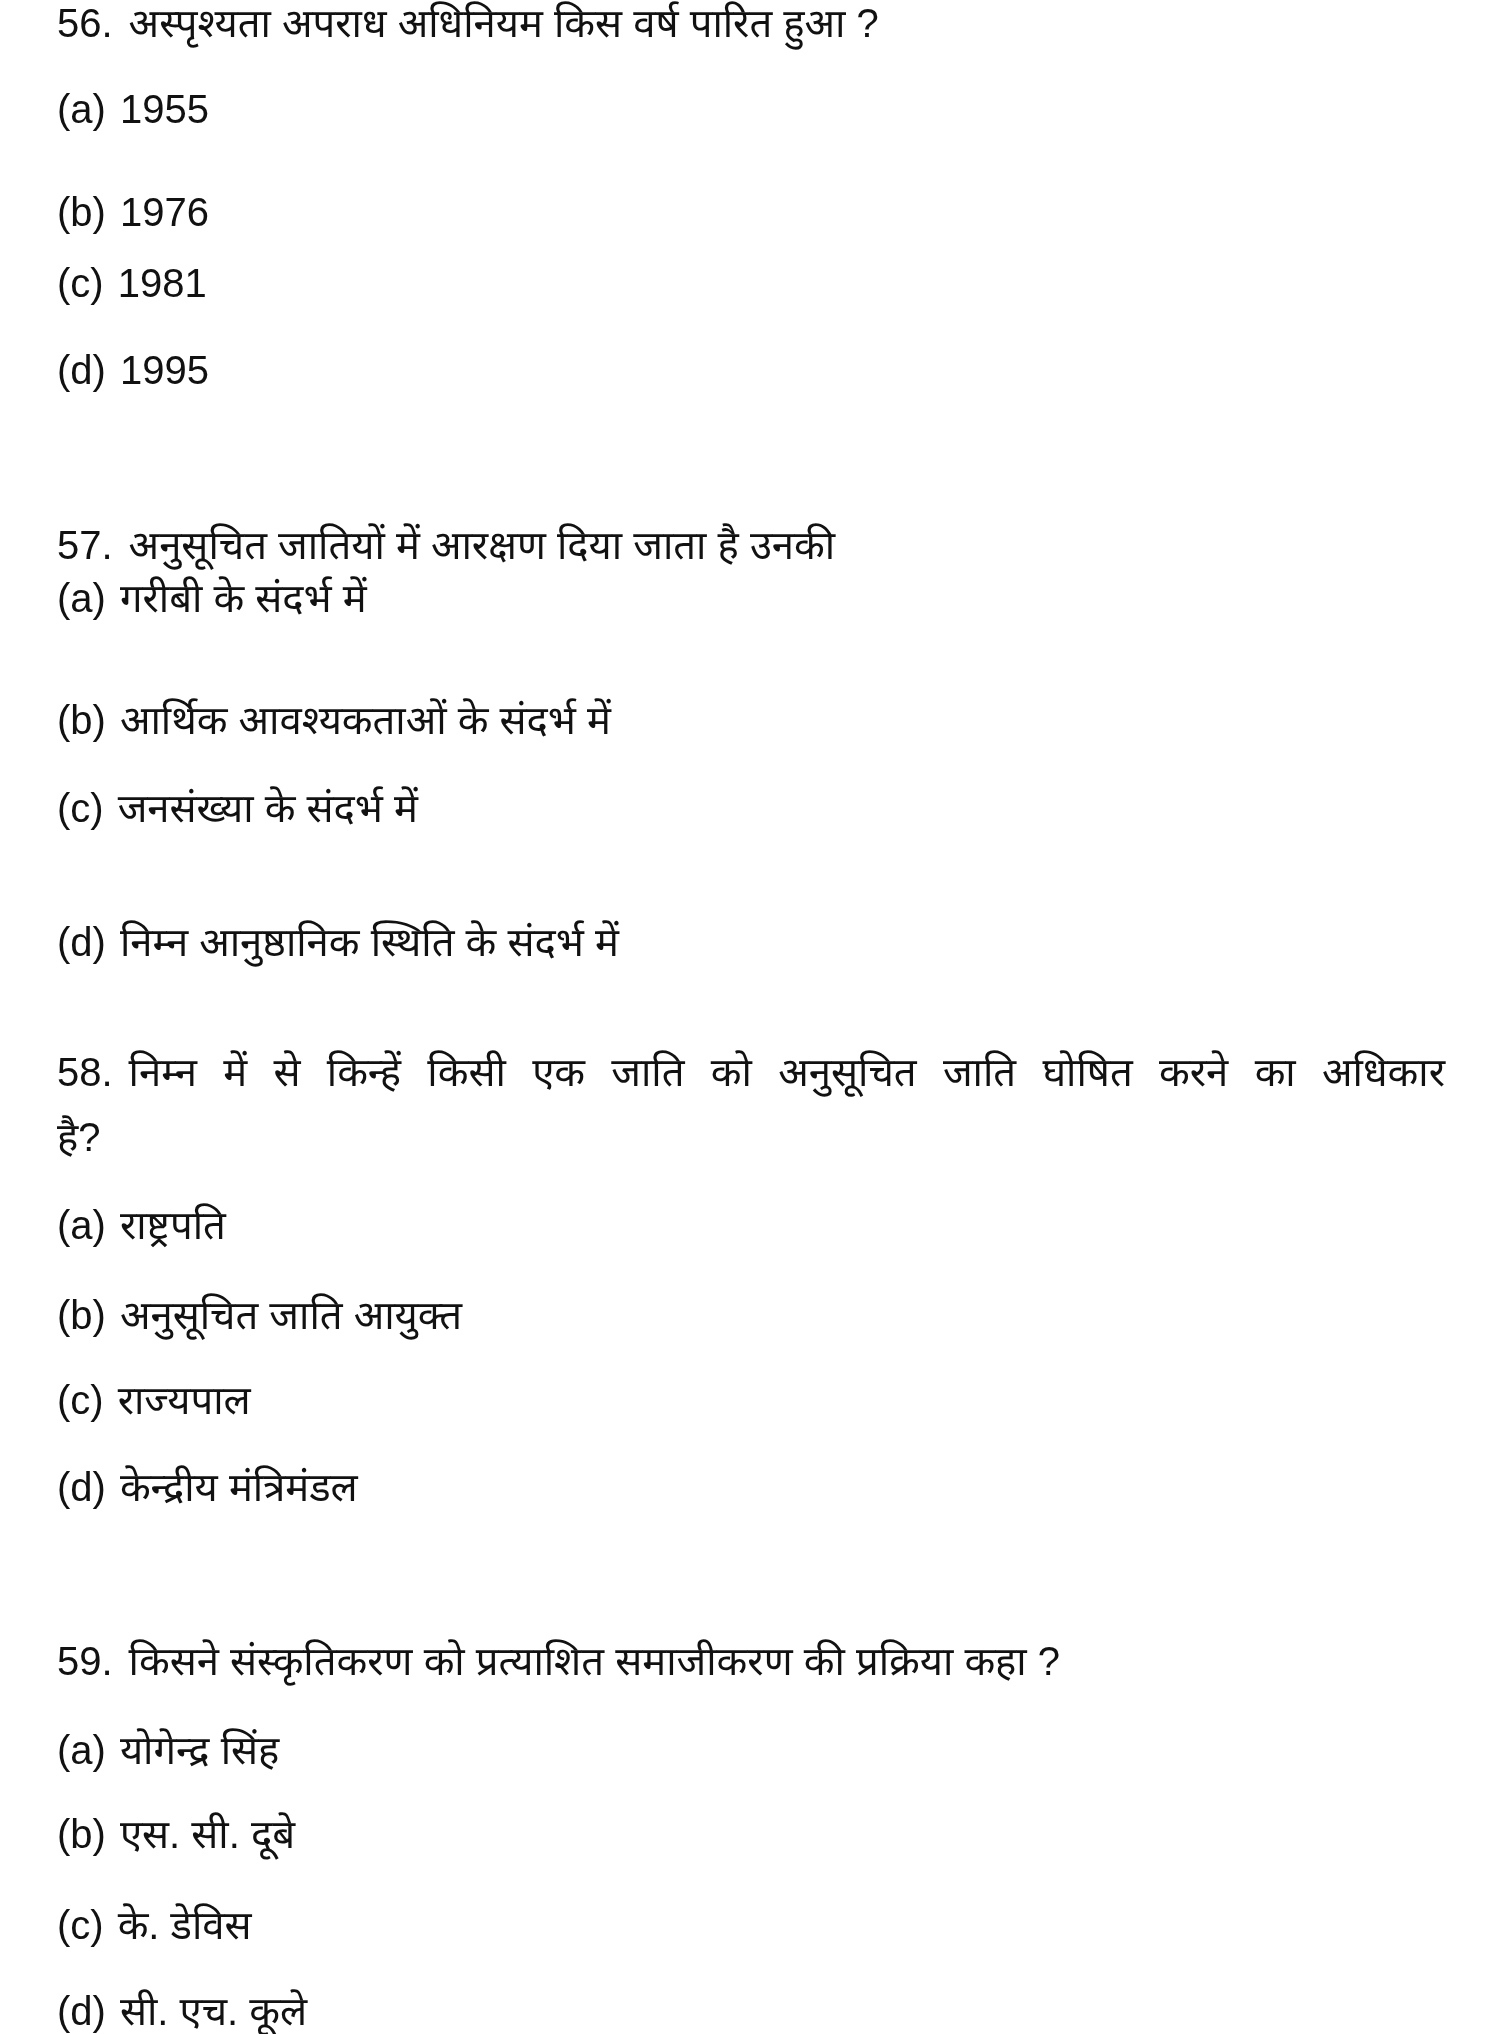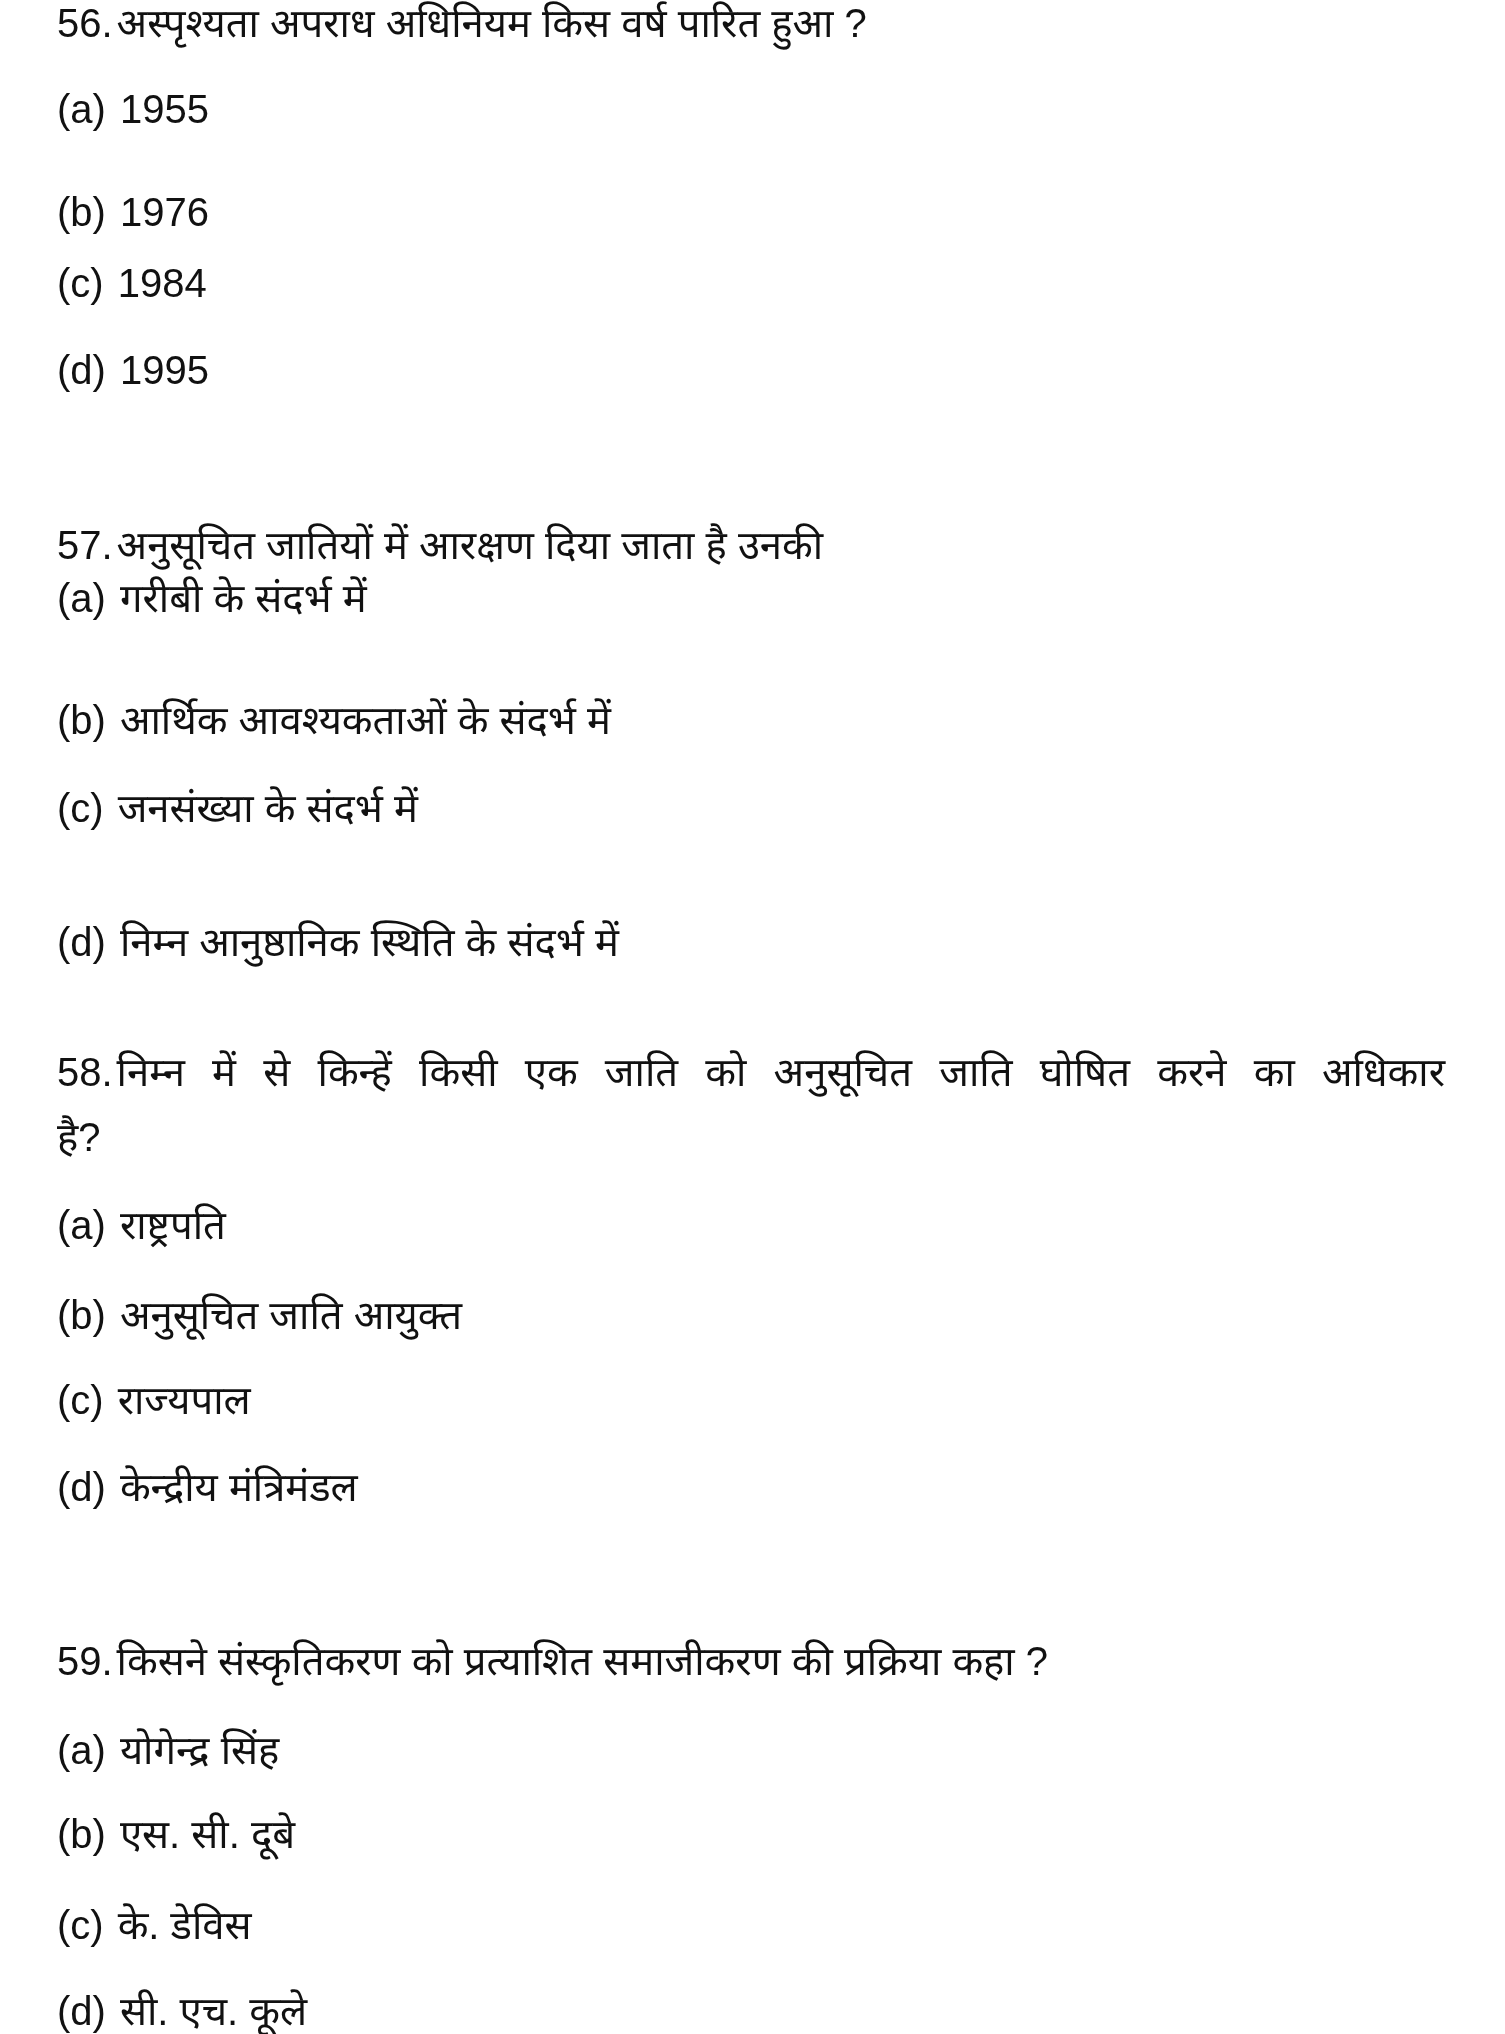--- a/index.html
+++ b/index.html
@@ -2,31 +2,31 @@
 <html><head>
 <meta charset="utf-8">
 <style>
   html, body { margin: 0; padding: 0; background: #ffffff; }
   body { width: 1505px; height: 2034px; position: relative; overflow: hidden;
          font-family: "Liberation Sans", "DejaVu Sans", sans-serif; color: #111; }
   .line { position: absolute; left: 57px; height: 60px; line-height: 60px;
           font-size: 40px; white-space: nowrap; transform: translateY(-50%); }
   .line.wide { width: 1388px; text-align: justify; text-align-last: justify; }
   .opt-letter { display: inline-block; margin-right: 14px; }
-  .qnum { margin-right: 4px; }
+  .qnum { margin-right: 16px; }
 </style>
 </head>
 <body>
 
 <div class="line" style="top:23px">
   <span class="qnum">56.</span><span>अस्पृश्यता अपराध अधिनियम किस वर्ष पारित हुआ ?</span>
 </div>
 <div class="line" style="top:109px"><span class="opt-letter">(a)</span><span>1955</span></div>
 <div class="line" style="top:212px"><span class="opt-letter">(b)</span><span>1976</span></div>
-<div class="line" style="top:283px"><span class="opt-letter">(c)</span><span>1984</span></div>
+<div class="line" style="top:283px"><span class="opt-letter">(c)</span><span>1981</span></div>
 <div class="line" style="top:370px"><span class="opt-letter">(d)</span><span>1995</span></div>
 
 <div class="line" style="top:545px">
   <span class="qnum">57.</span><span>अनुसूचित जातियों में आरक्षण दिया जाता है उनकी</span>
 </div>
 <div class="line" style="top:598px"><span class="opt-letter">(a)</span><span>गरीबी के संदर्भ में</span></div>
 <div class="line" style="top:720px"><span class="opt-letter">(b)</span><span>आर्थिक आवश्यकताओं के संदर्भ में</span></div>
 <div class="line" style="top:808px"><span class="opt-letter">(c)</span><span>जनसंख्या के संदर्भ में</span></div>
 <div class="line" style="top:942px"><span class="opt-letter">(d)</span><span>निम्न आनुष्ठानिक स्थिति के संदर्भ में</span></div>
 

